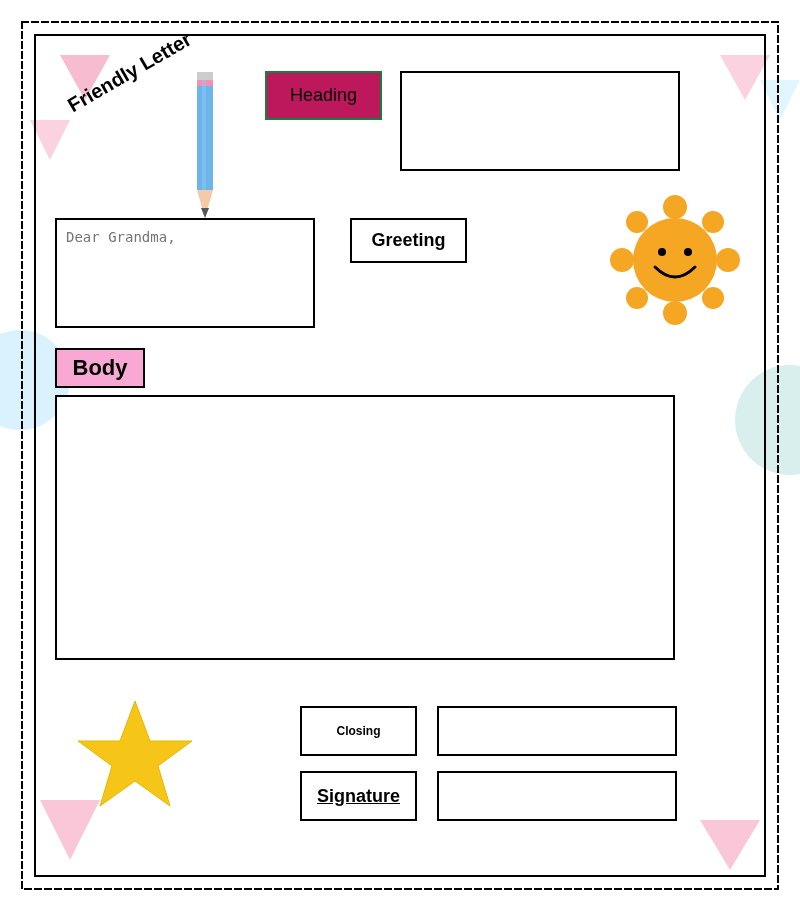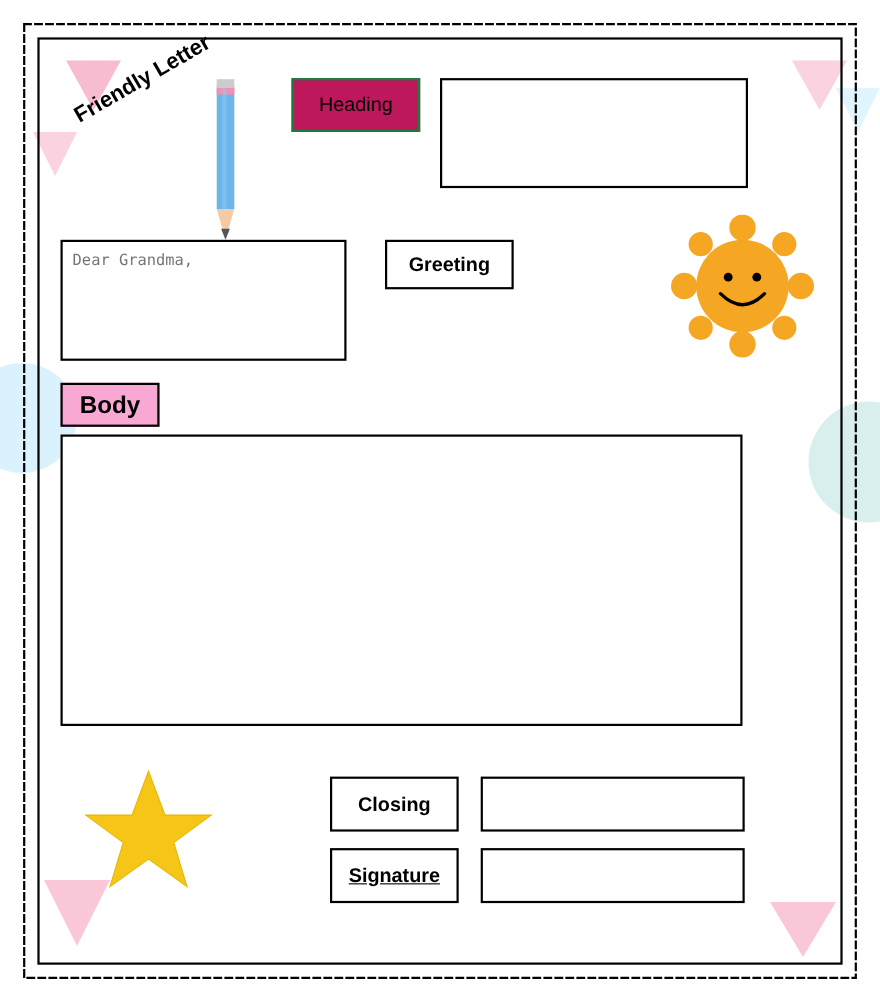--- a/index.html
+++ b/index.html
@@ -137,21 +137,21 @@
 
     
     .closing-label {
       position: absolute;
       bottom: 155px; left: 300px;
       width: 117px; height: 50px;
       border: 2px solid #000;
       display: flex;
       align-items: center;
       justify-content: center;
-      font-size: 18px;
+      font-size: 12px;
       font-weight: bold;
       background: #fff;
       z-index: 3;
     }
 
     
     .closing-input {
       position: absolute;
       bottom: 155px; left: 437px;
       width: 240px; height: 50px;

